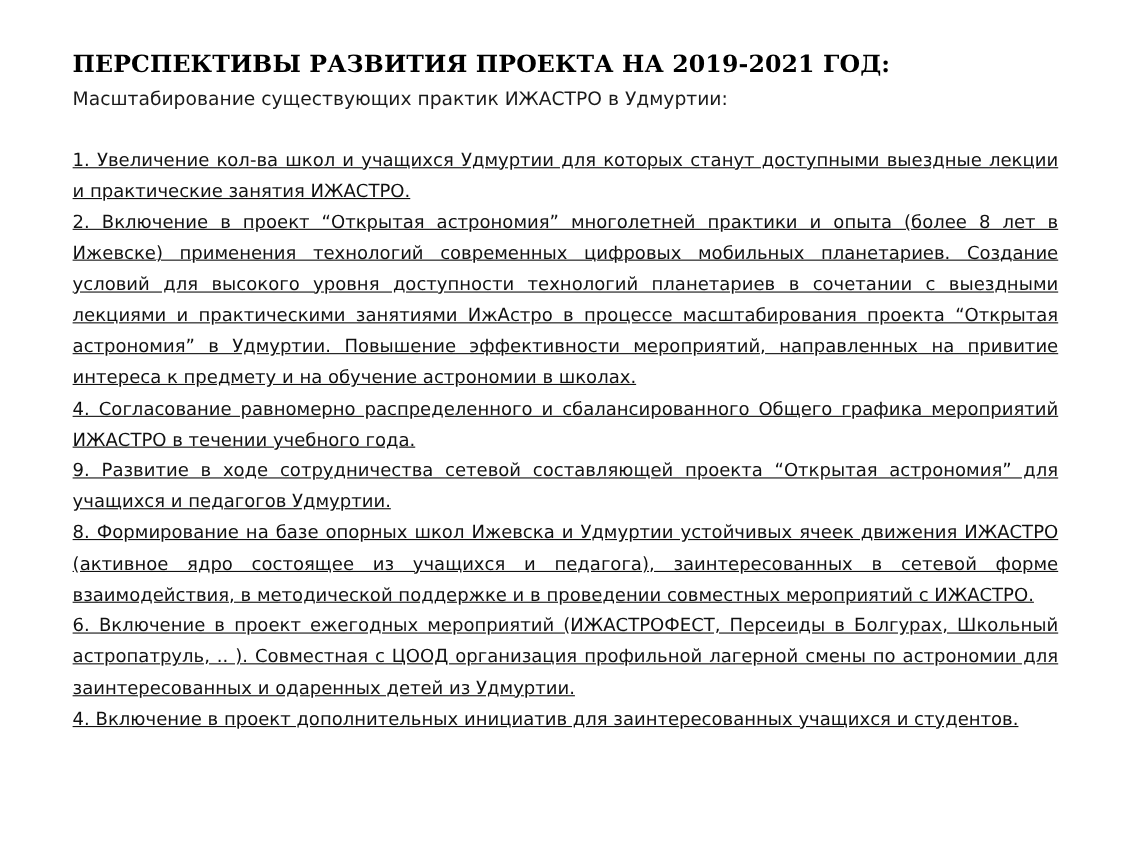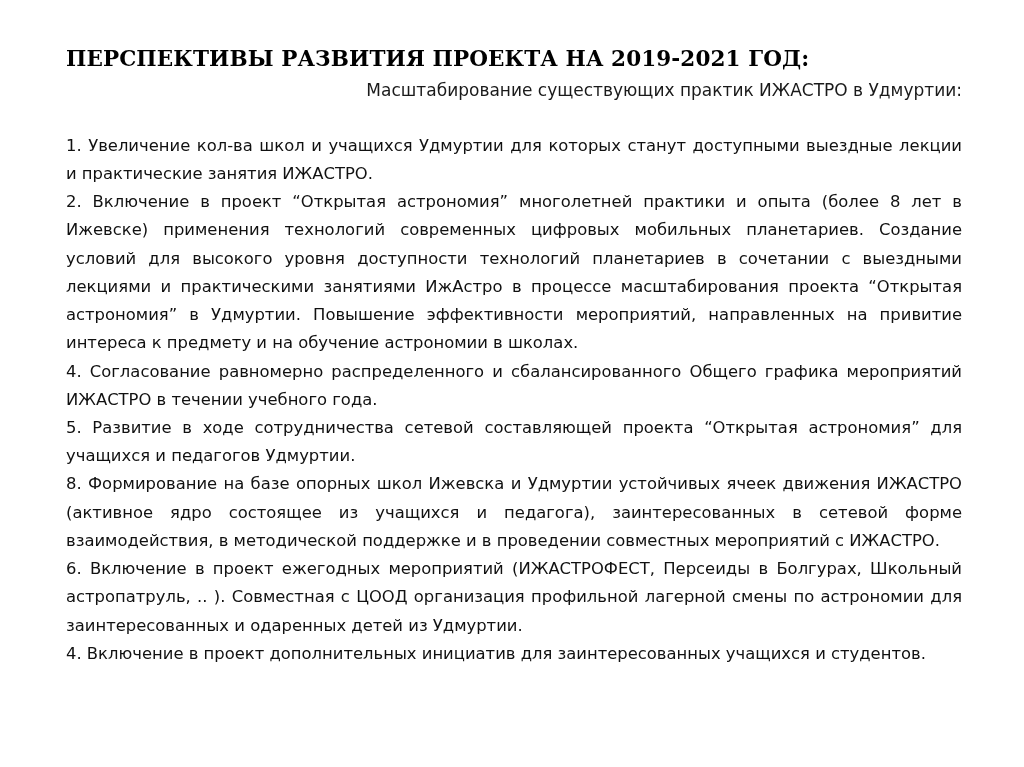--- a/index.html
+++ b/index.html
@@ -30,29 +30,29 @@
     letter-spacing: 0.1px;
     color: #000000;
     margin: 0 0 6px 0;
   }
   .subtitle {
     font-family: "DejaVu Sans", sans-serif;
     font-size: 17px;
     line-height: 1.35;
     color: #1a1a1a;
     margin: 0 0 30px 0;
-    text-align: right;
   }
   .body-block {
     font-family: "DejaVu Sans", sans-serif;
     font-size: 16.4px;
     line-height: 1.72;
     color: #111111;
     text-align: justify;
     text-justify: inter-word;
+    text-decoration: underline;
   }
   .para {
     margin: 0;
     text-align: justify;
   }
   .para:last-child {
     text-align: left;
   }
 </style>
 </head>
@@ -61,19 +61,19 @@
 <div class="slide">
 
   <h1 class="title">ПЕРСПЕКТИВЫ РАЗВИТИЯ ПРОЕКТА НА 2019-2021 ГОД:</h1>
 
   <div class="subtitle">Масштабирование существующих практик ИЖАСТРО в Удмуртии:</div>
 
   <div class="body-block">
     <p class="para">1. Увеличение кол-ва школ и учащихся Удмуртии для которых станут доступными выездные лекции и практические занятия ИЖАСТРО.</p>
     <p class="para">2. Включение в проект “Открытая астрономия” многолетней практики и опыта (более 8 лет в Ижевске) применения технологий современных цифровых мобильных планетариев. Создание условий для высокого уровня доступности технологий планетариев в сочетании с выездными лекциями и практическими занятиями ИжАстро в процессе масштабирования проекта “Открытая астрономия” в Удмуртии. Повышение эффективности мероприятий, направленных на привитие интереса к предмету и на обучение астрономии в школах.</p>
     <p class="para">4. Согласование равномерно распределенного и сбалансированного Общего графика мероприятий ИЖАСТРО в течении учебного года.</p>
-    <p class="para">5. Развитие в ходе сотрудничества сетевой составляющей проекта “Открытая астрономия” для учащихся и педагогов Удмуртии.</p>
+    <p class="para">9. Развитие в ходе сотрудничества сетевой составляющей проекта “Открытая астрономия” для учащихся и педагогов Удмуртии.</p>
     <p class="para">8. Формирование на базе опорных школ Ижевска и Удмуртии устойчивых ячеек движения ИЖАСТРО (активное ядро состоящее из учащихся и педагога), заинтересованных в сетевой форме взаимодействия, в методической поддержке и в проведении совместных мероприятий с ИЖАСТРО.</p>
     <p class="para">6. Включение в проект ежегодных мероприятий (ИЖАСТРОФЕСТ, Персеиды в Болгурах, Школьный астропатруль, .. ). Совместная с ЦООД организация профильной лагерной смены по астрономии для заинтересованных и одаренных детей из Удмуртии.</p>
     <p class="para">4. Включение в проект дополнительных инициатив для заинтересованных учащихся и студентов.</p>
   </div>
 
 </div>
 
 </body></html>

